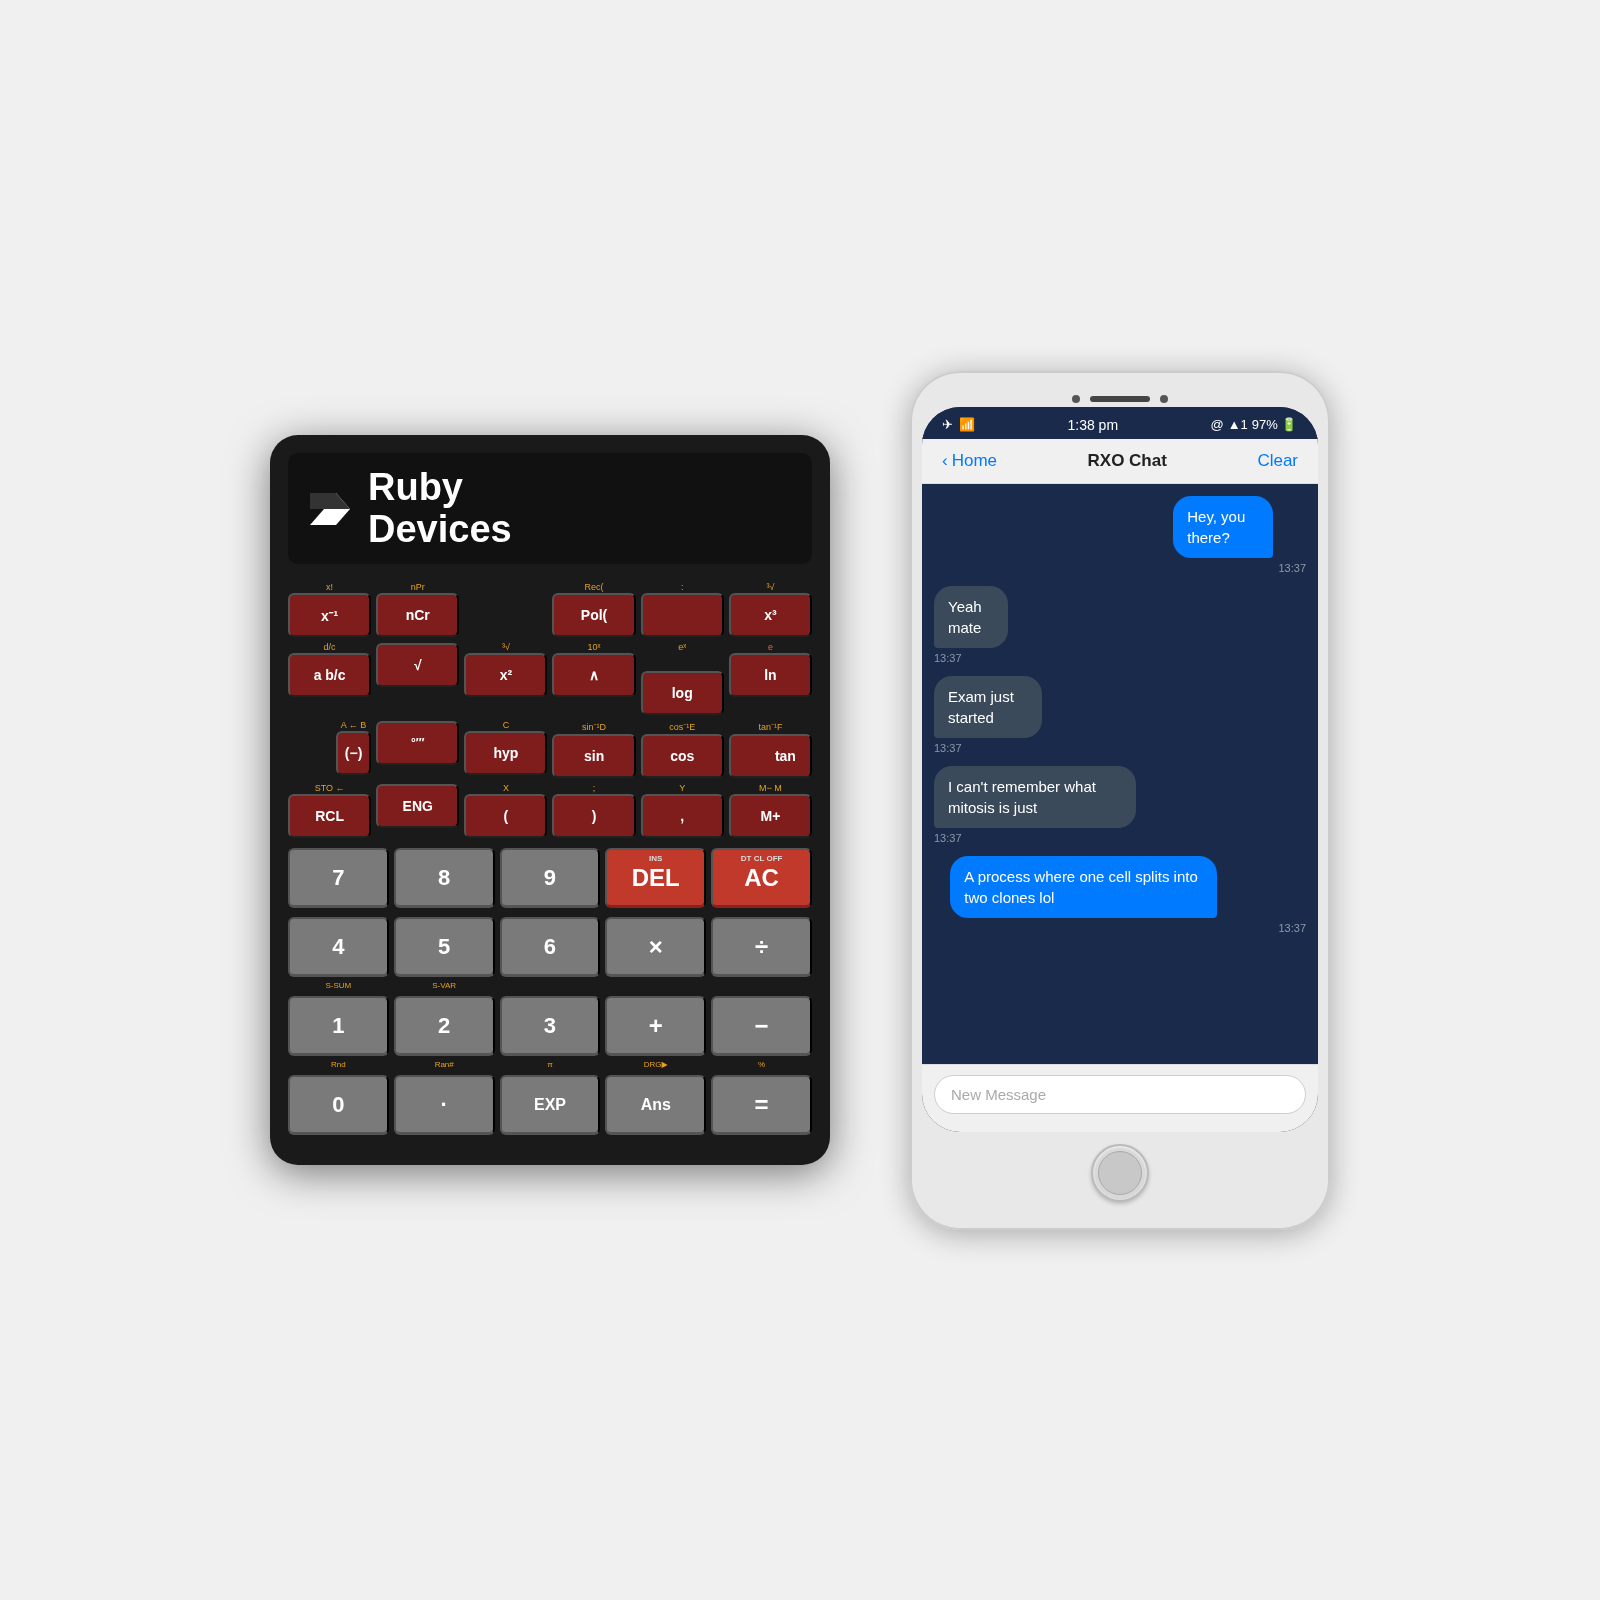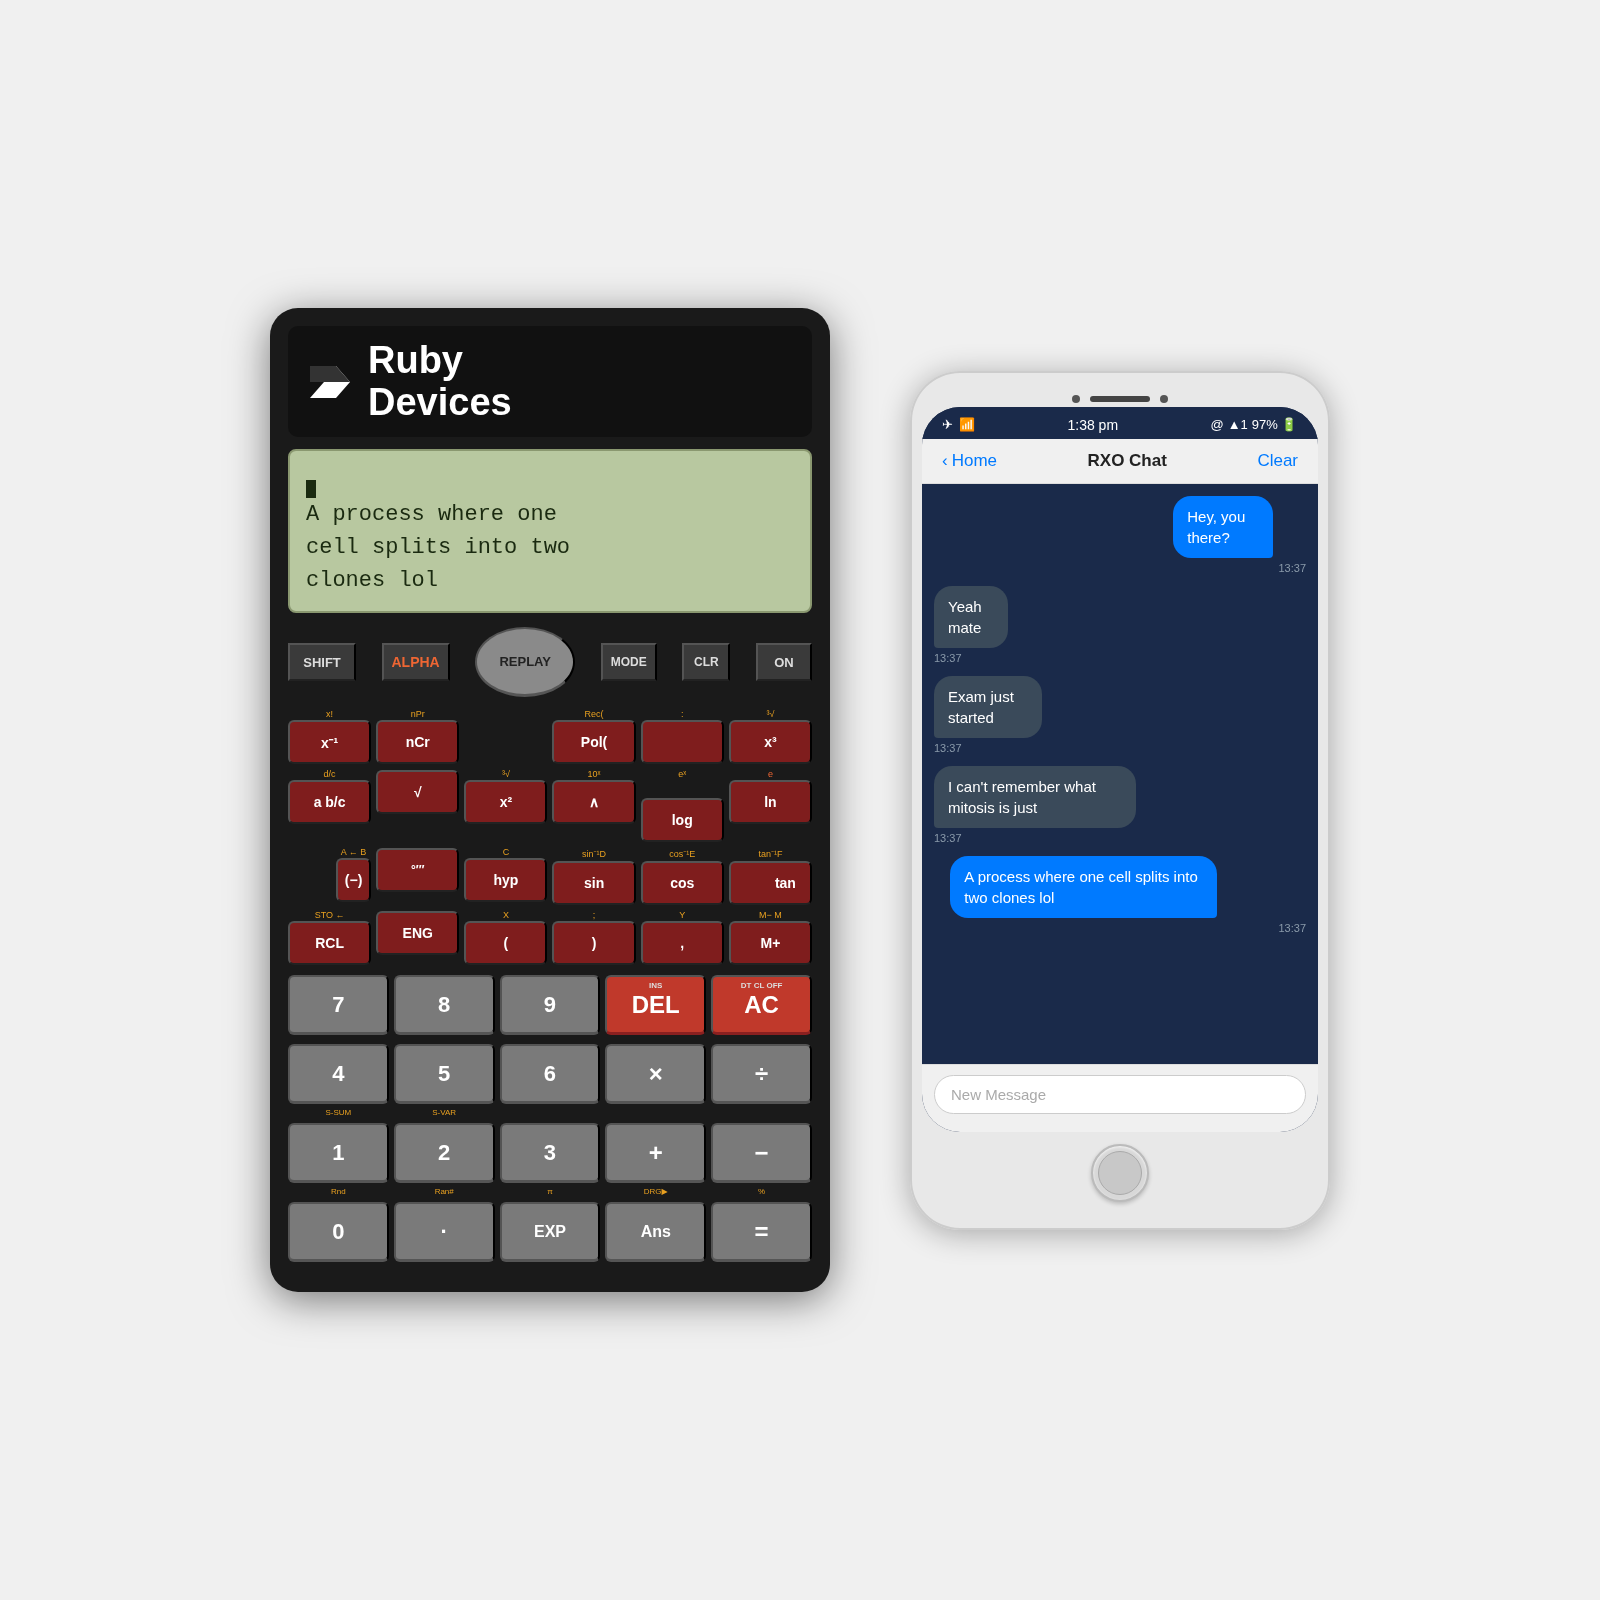--- a/index.html
+++ b/index.html
@@ -442,37 +442,23 @@
         <rect width="52" height="52" fill="#111"></rect>
         <polygon points="6,10 32,10 46,26 32,42 6,42 20,26" fill="white"></polygon>
         <polygon points="6,10 32,10 46,26 6,26" fill="#333"></polygon>
       </svg>
       <div class="brand-text">
         <div>Ruby</div>
         <div>Devices</div>
       </div>
     </div>
 
-    <div class="calc-display">
-      <span class="display-cursor"></span><br>
-      <span>A process where one</span><br>
-      <span>cell splits into two</span><br>
-      <span>clones lol</span>
-    </div>
 
     <div class="calc-buttons">
 
-      <div class="calc-row" style="align-items:center; justify-content:space-between;">
-        <button class="cbtn-shift">SHIFT</button>
-        <button class="cbtn-alpha">ALPHA</button>
-        <button class="cbtn-replay">REPLAY</button>
-        <button class="cbtn-mode">MODE</button>
-        <button class="cbtn-clr">CLR</button>
-        <button class="cbtn-on">ON</button>
-      </div>
 
       <div class="calc-main-grid">
 
         <div style="display:flex;flex-direction:column;align-items:center;gap:1px;">
           <div class="above-label">x!</div>
           <button class="btn-main" style="width:100%;">x⁻¹</button>
         </div>
         <div style="display:flex;flex-direction:column;align-items:center;gap:1px;">
           <div class="above-label">nPr</div>
           <button class="btn-main" style="width:100%;">nCr</button>

